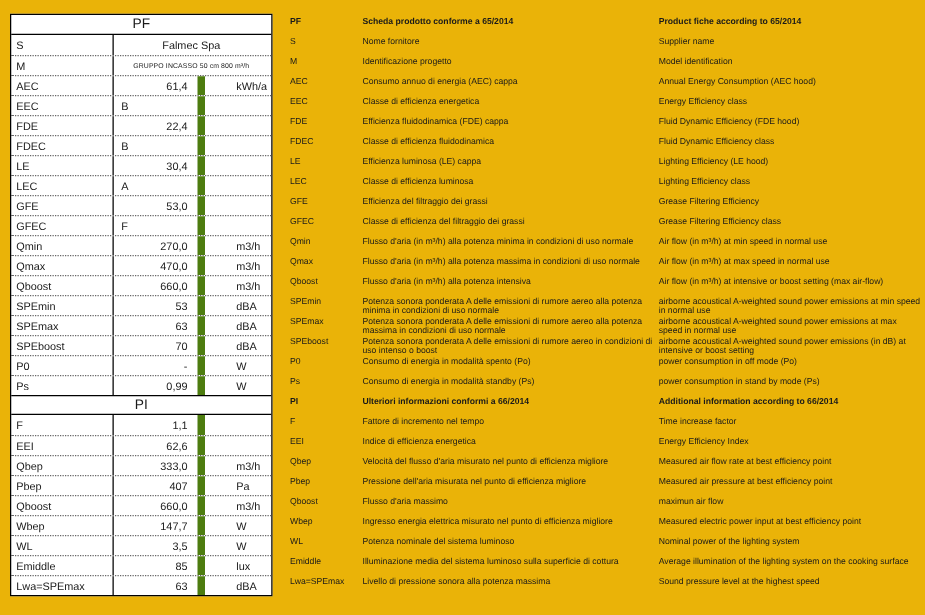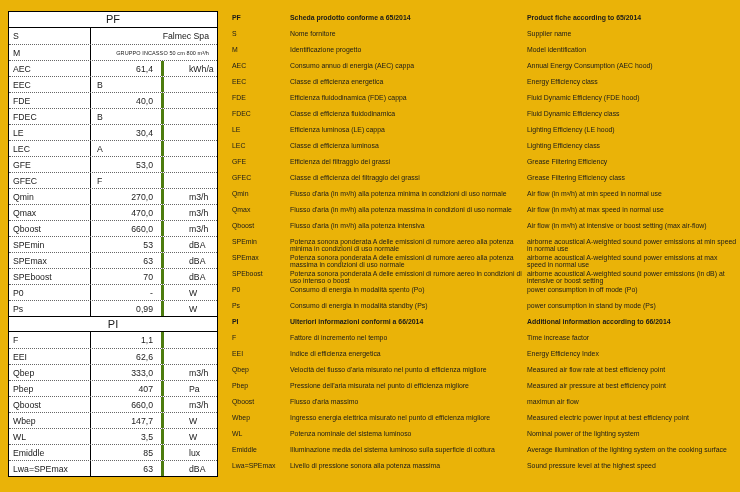--- a/index.html
+++ b/index.html
@@ -18,23 +18,23 @@
   .t-hdr {
     height: 16px; box-sizing: border-box; text-align: center;
     font-size: 11px; line-height: 15px;
     border-top: 1px solid #000; border-bottom: 1px solid #000;
   }
   .t-hdr.first { border-top: none; }
   .t-row { display: flex; height: 16px; box-sizing: border-box; border-top: 1px dotted #666; font-size: 8.7px; }
   .t-row.after-hdr { border-top: none; }
   .t-row > div { box-sizing: border-box; overflow: hidden; white-space: nowrap; }
   .c-label { width: 82px; padding: 2.5px 0 0 4px; border-right: 1px solid #000; }
-  .c-value { width: 73px; padding: 2.5px 8px 0 6px; border-right: 3px solid #4d7c0f; text-align: right; }
+  .c-value { width: 73px; padding: 2.5px 8px 0 6px; border-right: 6px solid #4d7c0f; text-align: right; }
   .c-value.left { text-align: left; }
-  .c-value.span { width: auto; flex: 1; border-right: none; text-align: right; }
+  .c-value.span { width: auto; flex: 1; border-right: none; text-align: center; }
   .c-value.small { font-size: 5.5px; padding-top: 5px; letter-spacing: 0.1px; }
   .c-unit { flex: 1; padding: 2.5px 0 0 5px; margin-left: 20px; }
 
   
   .col { position: absolute; top: 11px; }
   .col.keys { left: 232px; width: 55px; }
   .col.it   { left: 290px; width: 232px; }
   .col.en   { left: 527px; width: 211px; }
   .d-row {
     height: 16px; box-sizing: border-box; padding-top: 3px;
@@ -63,21 +63,21 @@
     <div class="c-value">61,4</div>
     <div class="c-unit">kWh/a</div>
   </div>
       <div class="t-row">
     <div class="c-label">EEC</div>
     <div class="c-value left">B</div>
     <div class="c-unit"></div>
   </div>
       <div class="t-row">
     <div class="c-label">FDE</div>
-    <div class="c-value">40,0</div>
+    <div class="c-value">22,4</div>
     <div class="c-unit"></div>
   </div>
       <div class="t-row">
     <div class="c-label">FDEC</div>
     <div class="c-value left">B</div>
     <div class="c-unit"></div>
   </div>
       <div class="t-row">
     <div class="c-label">LE</div>
     <div class="c-value">30,4</div>

